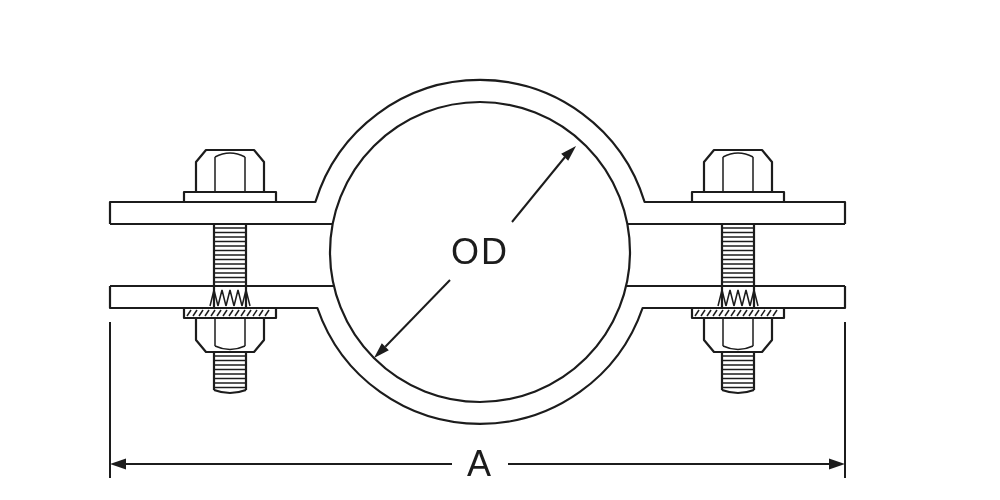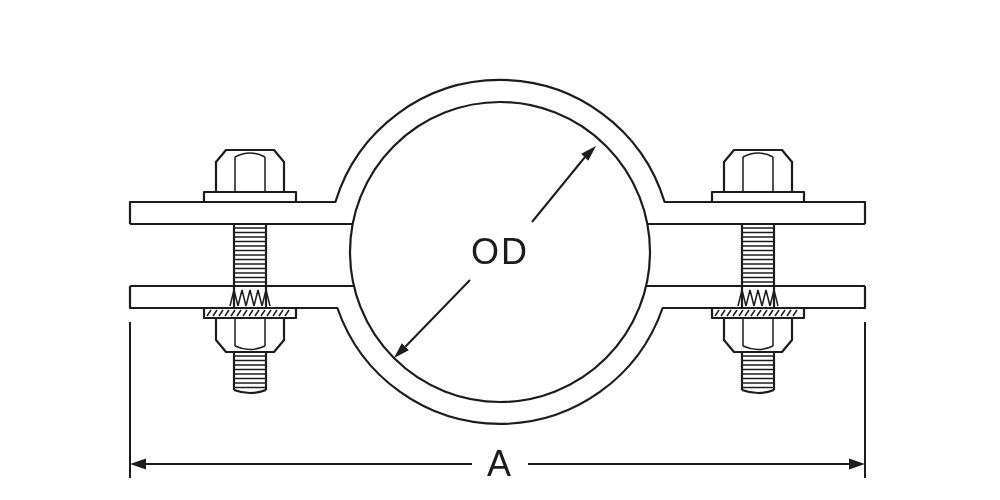--- a/index.html
+++ b/index.html
@@ -1,18 +1,18 @@
 <!DOCTYPE html>
 <html style="--line: #1c1c1c; --bg: #ffffff;"><head>
 <meta charset="utf-8">
 <style>
   :root { --line:#1c1c1c; --bg:#ffffff; }
   html,body { margin:0; padding:0; }
   body { width:1000px; height:500px; background:var(--bg); font-family:"Liberation Sans", sans-serif; }
-  .canvas { position:relative; width:864px; height:500px; background:var(--bg); overflow:hidden;padding-left:20px; }
+  .canvas { position:relative; width:864px; height:500px; background:var(--bg); overflow:hidden; }
   svg { display:block; }
   .outline { stroke:var(--line); stroke-width:2.2; fill:none; stroke-linejoin:round; stroke-linecap:butt; }
   .thin    { stroke:var(--line); stroke-width:1.5; fill:none; }
   .hatch   { stroke:var(--line); stroke-width:1.5; fill:none; }
   .dim     { stroke:var(--line); stroke-width:2; fill:none; }
   .fillblk { fill:var(--line); stroke:none; }
   text.label { fill:var(--line); font-family:"Liberation Sans", sans-serif; font-size:36px; letter-spacing:2px; }
 </style>
 </head>
 <body>

